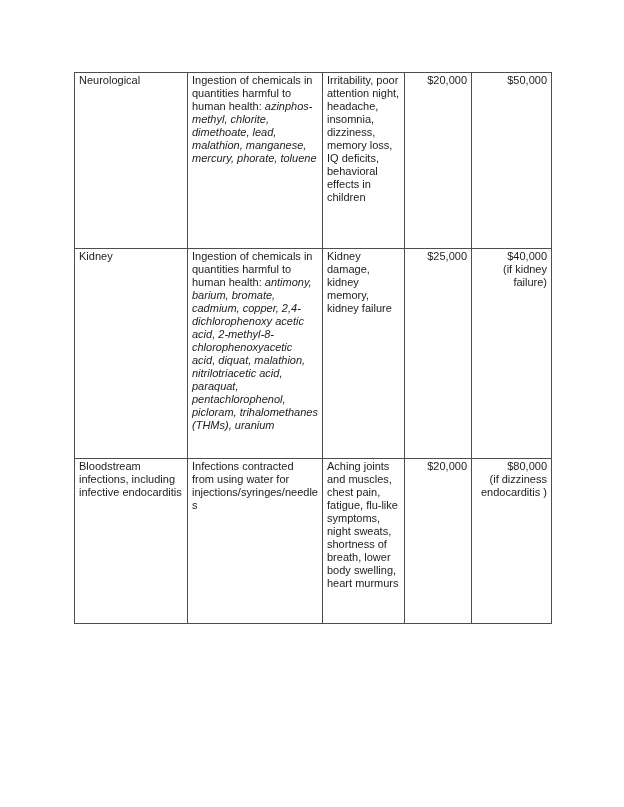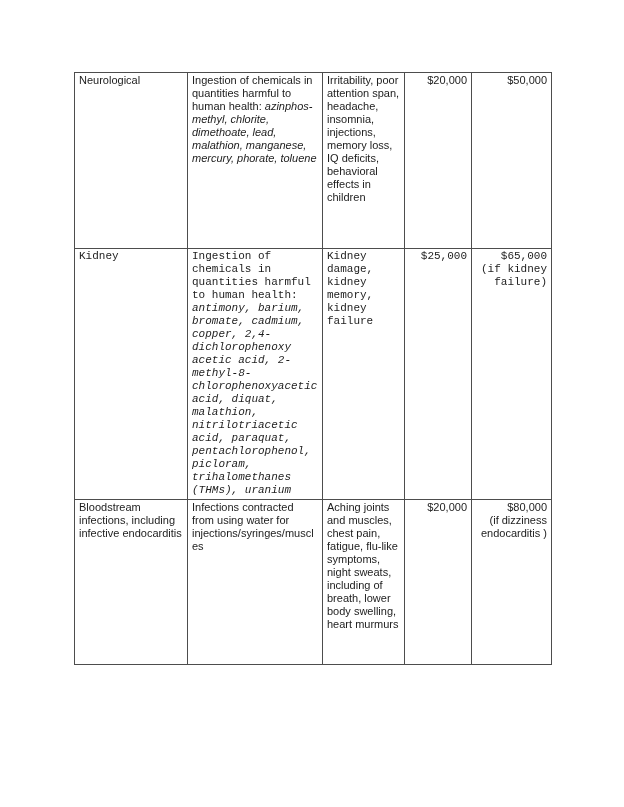--- a/index.html
+++ b/index.html
@@ -28,53 +28,53 @@
     font-size: 11px;
     line-height: 13px;
     color: #1c1c1c;
     overflow: hidden;
   }
   td.cause { overflow-wrap: break-word; word-break: break-word; }
   td.amount { text-align: right; }
   .chem { font-style: italic; }
   .note { display: block; }
   tr.r1 { height: 176px; }
-  tr.r2 { height: 210px; font-family: Liberation Mono, monospace; }
+  tr.r2 { height: 210px; }
   tr.r3 { height: 165px; padding-left: 35px; }
   tr.r4 { height: 38px; }
 </style>
 </head>
 <body>
 
 <div class="page">
   <table class="doc-table">
     <colgroup>
       <col style="width:113px">
       <col style="width:135px">
       <col style="width:82px">
       <col style="width:67px">
       <col style="width:80px">
     </colgroup>
     <tbody>
       <tr class="r1">
         <td>Neurological</td>
         <td class="cause"><span>Ingestion of chemicals in quantities harmful to human health: </span><span class="chem">azinphos-methyl, chlorite, dimethoate, lead, malathion, manganese, mercury, phorate, toluene</span></td>
-        <td>Irritability, poor attention span, headache, insomnia, injections, memory loss, IQ deficits, behavioral effects in children</td>
+        <td>Irritability, poor attention night, headache, insomnia, dizziness, memory loss, IQ deficits, behavioral effects in children</td>
         <td class="amount">$20,000</td>
         <td class="amount"><span>$50,000</span><span class="note"></span></td>
       </tr>
       <tr class="r2">
         <td>Kidney</td>
         <td class="cause"><span>Ingestion of chemicals in quantities harmful to human health: </span><span class="chem">antimony, barium, bromate, cadmium, copper, 2,4-dichlorophenoxy acetic acid, 2-methyl-8-chlorophenoxyacetic acid, diquat, malathion, nitrilotriacetic acid, paraquat, pentachlorophenol, picloram, trihalomethanes (THMs), uranium</span></td>
         <td>Kidney damage, kidney memory, kidney failure</td>
         <td class="amount">$25,000</td>
-        <td class="amount"><span>$65,000</span><span class="note">(if kidney failure)</span></td>
+        <td class="amount"><span>$40,000</span><span class="note">(if kidney failure)</span></td>
       </tr>
       <tr class="r3">
         <td>Bloodstream infections, including infective endocarditis</td>
-        <td class="cause"><span>Infections contracted from using water for injections/syringes/muscles</span><span class="chem"></span></td>
-        <td>Aching joints and muscles, chest pain, fatigue, flu-like symptoms, night sweats, including of breath, lower body swelling, heart murmurs</td>
+        <td class="cause"><span>Infections contracted from using water for injections/syringes/needles</span><span class="chem"></span></td>
+        <td>Aching joints and muscles, chest pain, fatigue, flu-like symptoms, night sweats, shortness of breath, lower body swelling, heart murmurs</td>
         <td class="amount">$20,000</td>
         <td class="amount"><span>$80,000</span><span class="note">(if dizziness endocarditis )</span></td>
       </tr>
     </tbody>
   </table>
 </div>
 
 </body></html>

